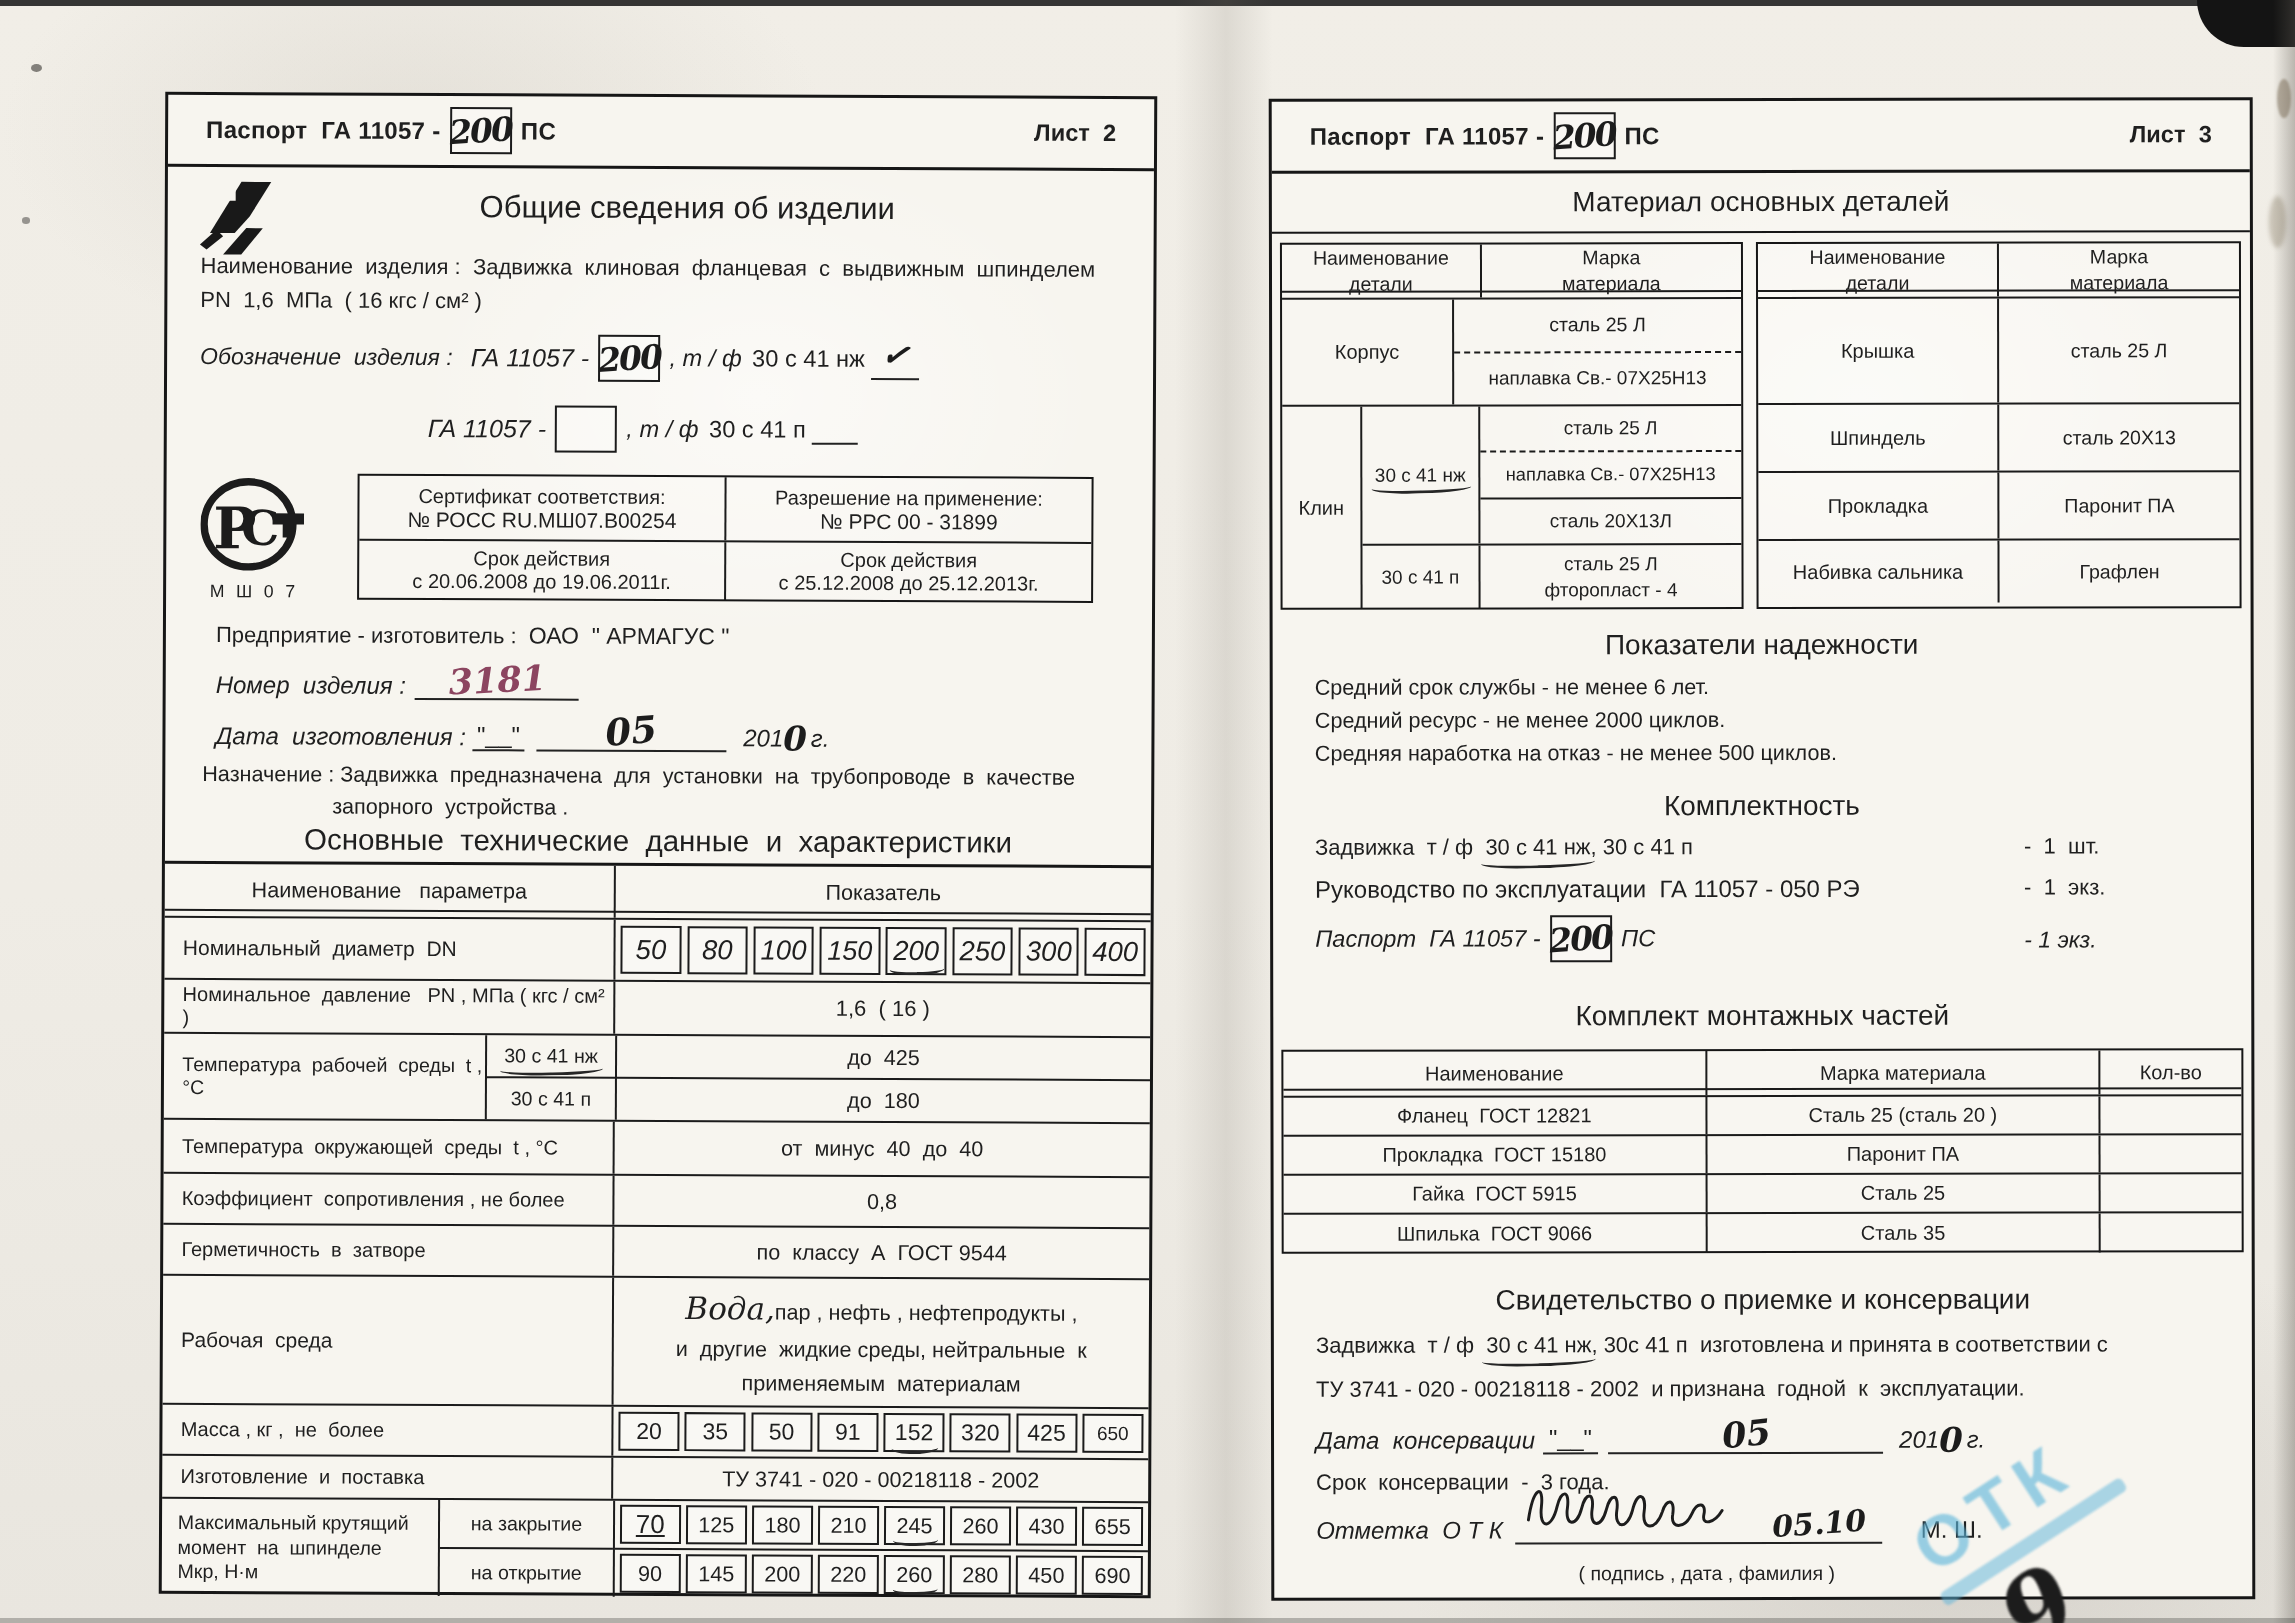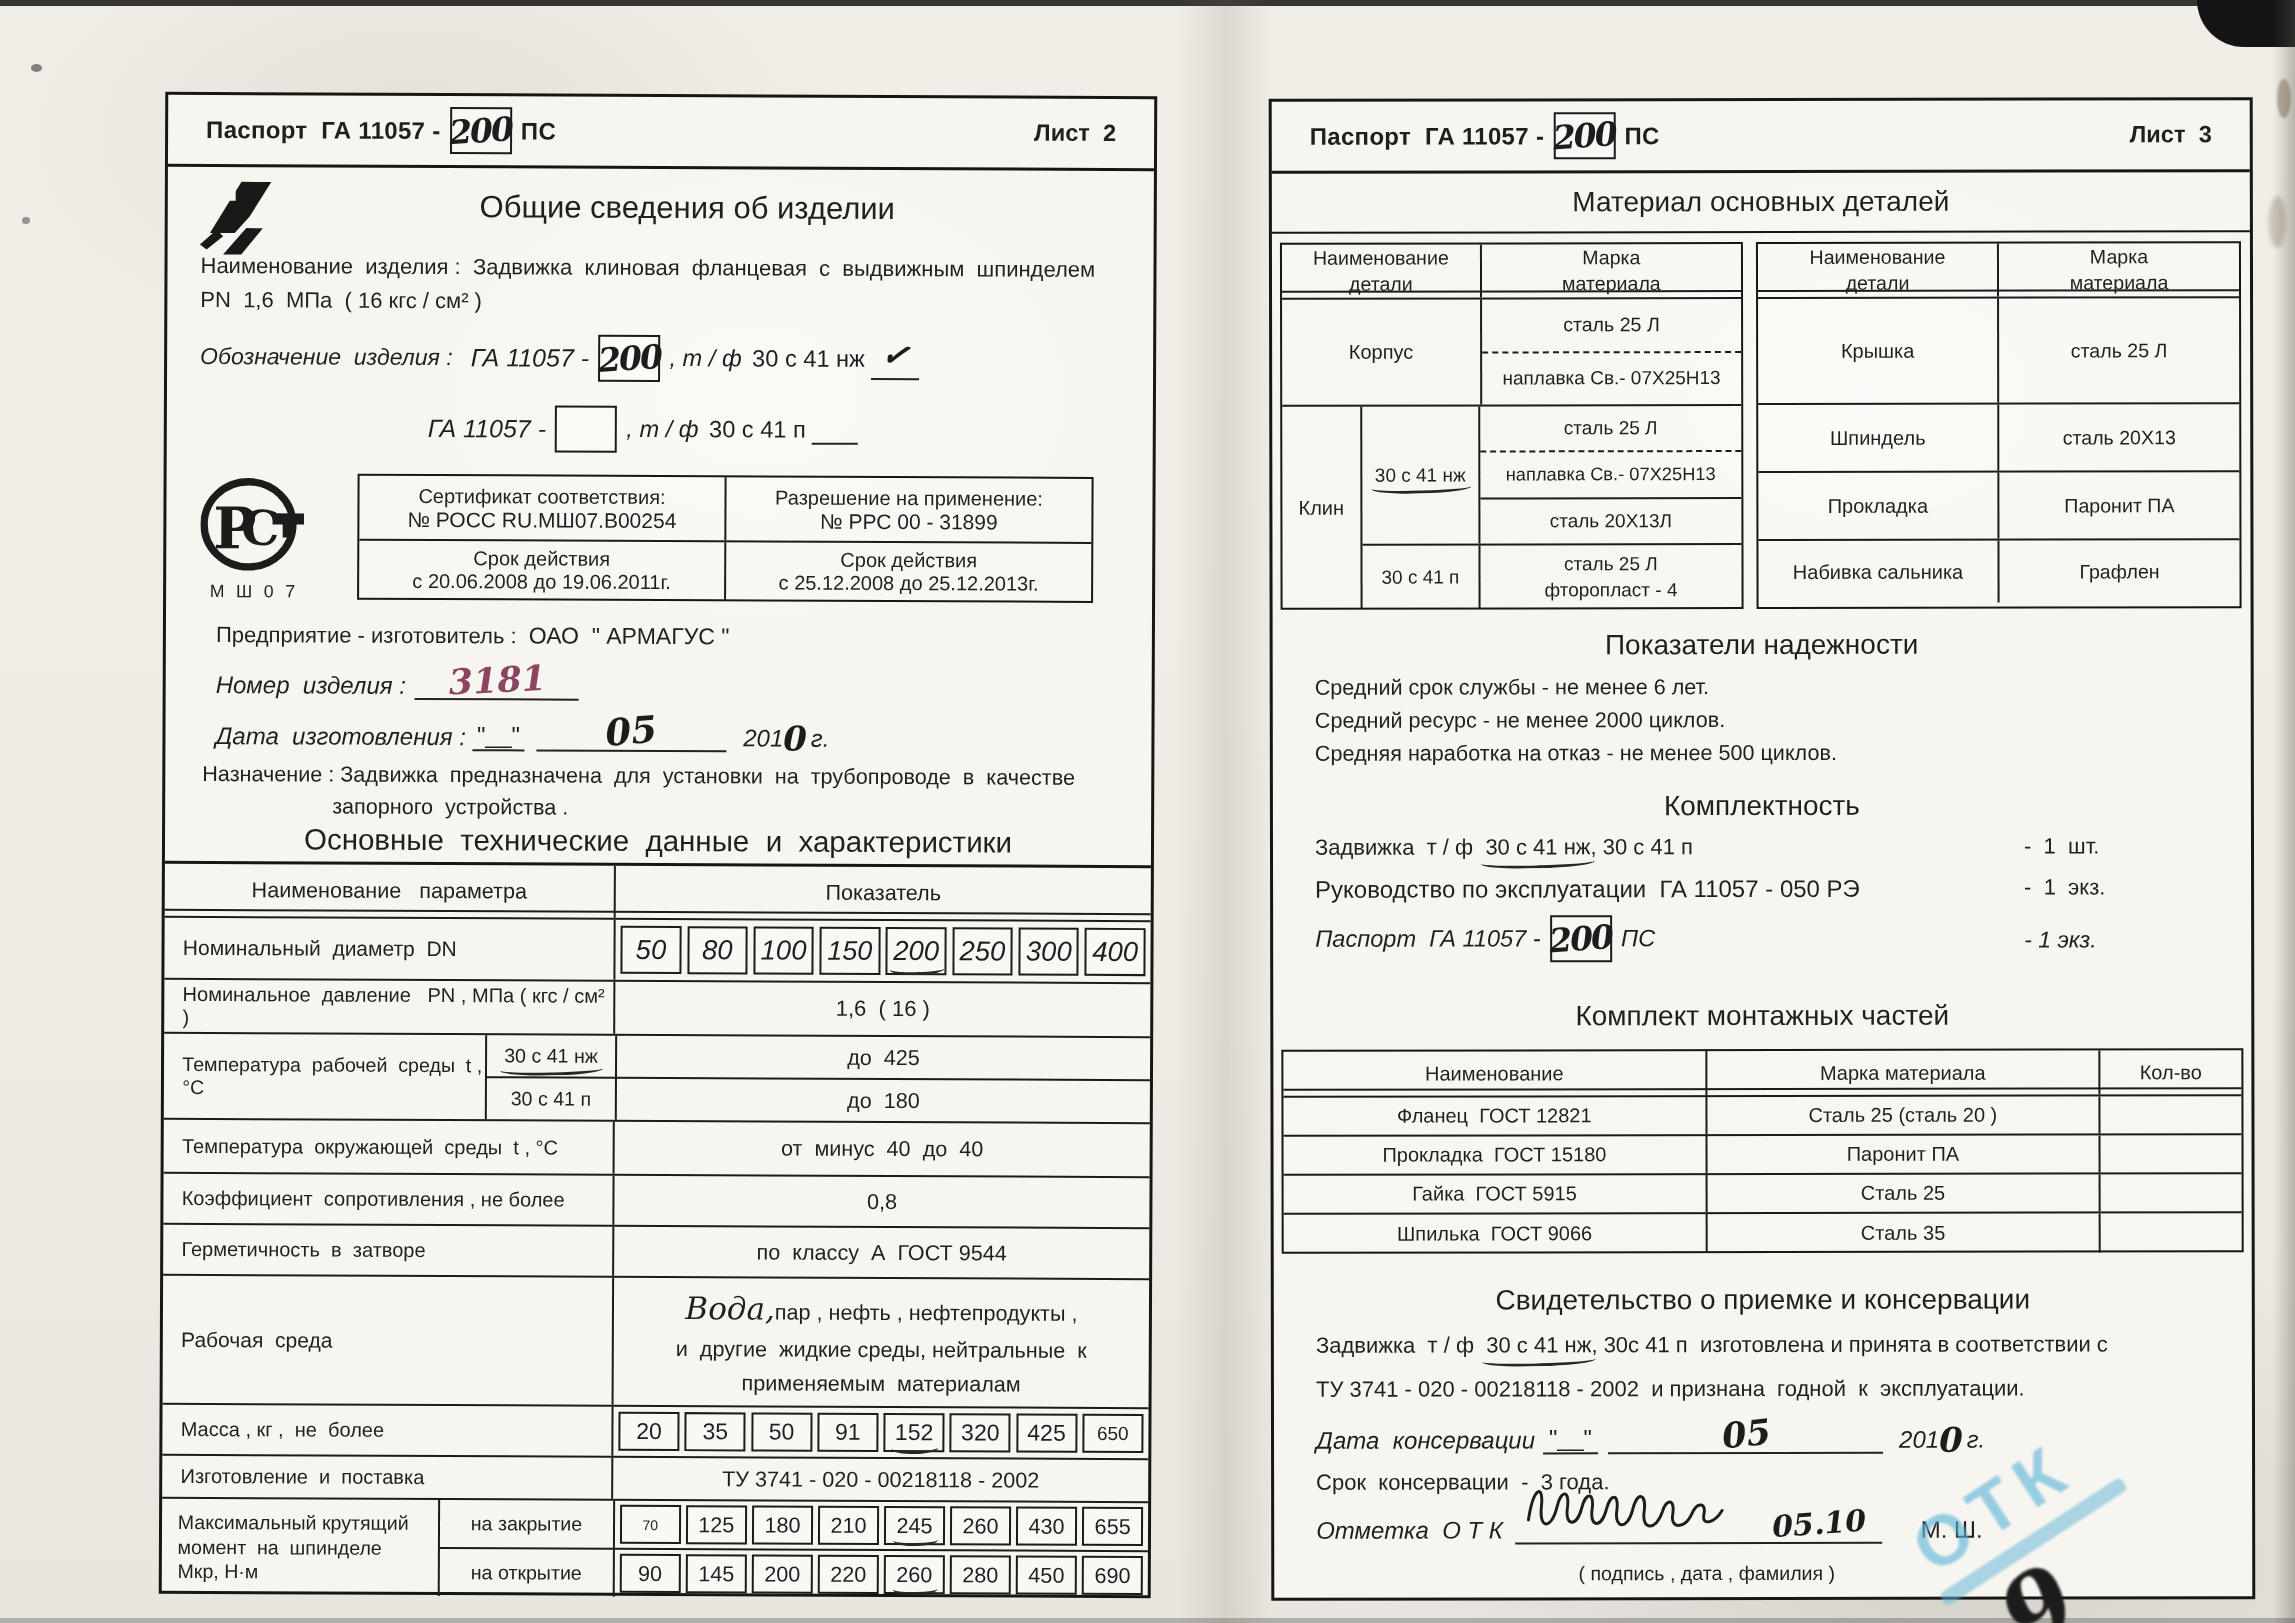--- a/index.html
+++ b/index.html
@@ -290,21 +290,21 @@
           <span class="t" style="font-size:19.6px;">момент  на  шпинделе</span>
           <span class="t" style="font-size:19.6px;">Мкр, Н·м</span>
         </div>
         <div style="width:173px;display:flex;flex-direction:column;" class="br">
           <div class="cc bb t" style="flex:1;font-size:19.6px;">на закрытие</div>
           <div class="cc t" style="flex:1;font-size:19.6px;">на открытие</div>
         </div>
         <div style="flex:1;display:flex;flex-direction:column;">
           <div class="cells bb" style="gap:4.6px;padding:3.9px 4.6px;flex:1;">
             <div class="cellbox">
-                <span class="t" style="font-size:14px;">70</span>
+                <span class="t" style="font-size:26px;text-decoration:underline;">70</span>
               </div>
             <div class="cellbox">
                 <span class="t" style="font-size:21.6px;">125</span>
               </div>
             <div class="cellbox">
                 <span class="t" style="font-size:21.6px;">180</span>
               </div>
             <div class="cellbox">
                 <span class="t" style="font-size:21.6px;">210</span>
               </div>
@@ -369,21 +369,21 @@
 
     <div class="tbl" style="left:7.9px;top:141px;width:463px;height:367px;">
       <div class="row bb" style="height:55px;position:relative;">
         <div class="cc br t" style="width:200px;font-size:19.6px;text-align:center;line-height:1.3;">Наименование
 детали</div>
         <div class="cc t" style="flex:1;font-size:19.6px;text-align:center;line-height:1.3;">Марка
 материала</div>
         <div class="dbl"></div>
       </div>
       <div class="row bb" style="height:107px;">
-        <div class="cc br t" style="width:200px;font-size:20px;">Корпус</div>
+        <div class="cc br t" style="width:172px;font-size:20px;">Корпус</div>
         <div style="flex:1;display:flex;flex-direction:column;">
           <div class="cc t" style="flex:1;font-size:19.6px;border-bottom:2.6px dashed #1b1b1b;">сталь 25 Л</div>
           <div class="cc t" style="flex:1;font-size:19px;">наплавка Св.- 07Х25Н13</div>
         </div>
       </div>
       <div class="row" style="height:202px;">
         <div class="cc br t" style="width:80px;font-size:20px;">Клин</div>
         <div style="flex:1;display:flex;flex-direction:column;">
           <div class="row bb" style="height:139px;">
             <div class="cc br" style="width:118px;">

